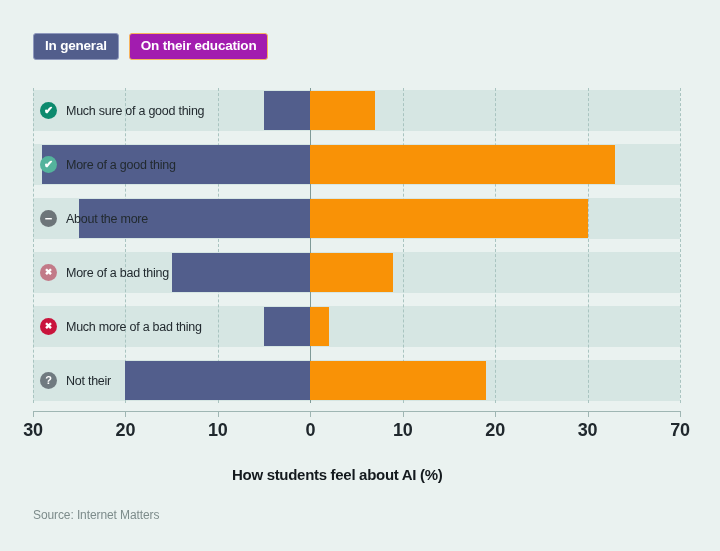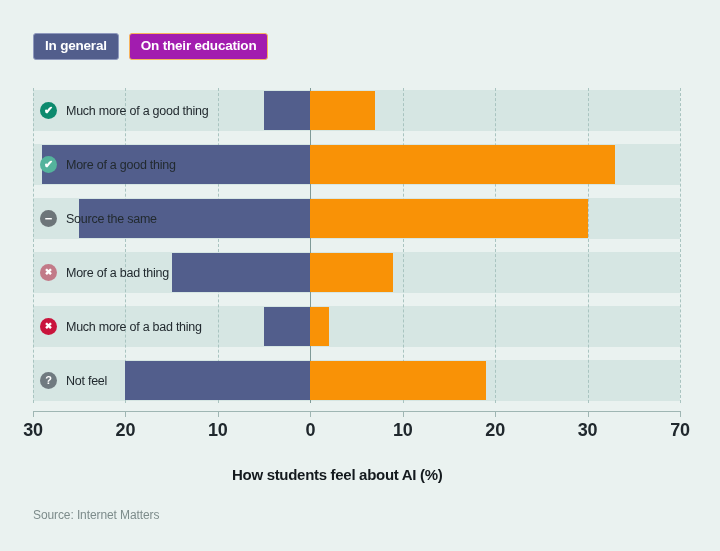--- a/index.html
+++ b/index.html
@@ -227,41 +227,41 @@
         <div class="bar general" style="top: 165px; left: 138.643px; width: 138.643px;"></div>
         <div class="bar education" style="top: 165px; left: 277.286px; width: 83.1857px;"></div>
         <div class="bar general" style="top: 219px; left: 231.071px; width: 46.2143px;"></div>
         <div class="bar education" style="top: 219px; left: 277.286px; width: 18.4857px;"></div>
         <div class="bar general" style="top: 273px; left: 92.4286px; width: 184.857px;"></div>
         <div class="bar education" style="top: 273px; left: 277.286px; width: 175.614px;"></div>
       </div>
     <div id="labels">
         <div class="row-label" style="top: 2px;">
           <span class="row-icon" style="background: rgb(13, 138, 110);">✔</span>
-          <span>Much more of a good thing</span>
+          <span>Much sure of a good thing</span>
         </div>
         <div class="row-label" style="top: 56px;">
           <span class="row-icon" style="background: rgb(84, 179, 156);">✔</span>
           <span>More of a good thing</span>
         </div>
         <div class="row-label" style="top: 110px;">
           <span class="row-icon" style="background: rgb(109, 117, 121); font-size: 13px;">−</span>
-          <span>Source the same</span>
+          <span>About the more</span>
         </div>
         <div class="row-label" style="top: 164px;">
           <span class="row-icon" style="background: rgb(194, 122, 136); font-size: 9px;">✖</span>
           <span>More of a bad thing</span>
         </div>
         <div class="row-label" style="top: 218px;">
           <span class="row-icon" style="background: rgb(201, 20, 60); font-size: 9px;">✖</span>
           <span>Much more of a bad thing</span>
         </div>
         <div class="row-label" style="top: 272px;">
           <span class="row-icon" style="background: rgb(112, 122, 128);">?</span>
-          <span>Not feel</span>
+          <span>Not their</span>
         </div>
       </div>
   </div>
 
   <div class="axis">
     <div class="axis-line"></div>
     <div id="ticks">
         <div class="tick" style="left: 0px;"></div>
         <div class="tick-label" style="left: 0px;">30</div>
         <div class="tick" style="left: 92.4286px;"></div>

